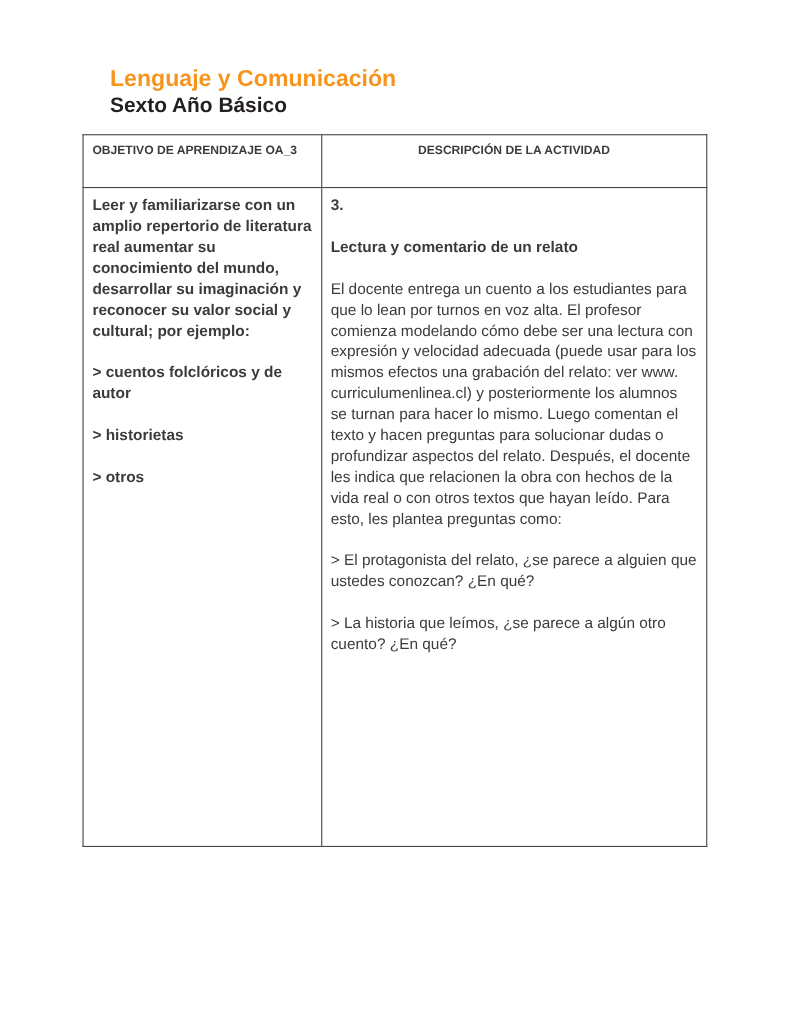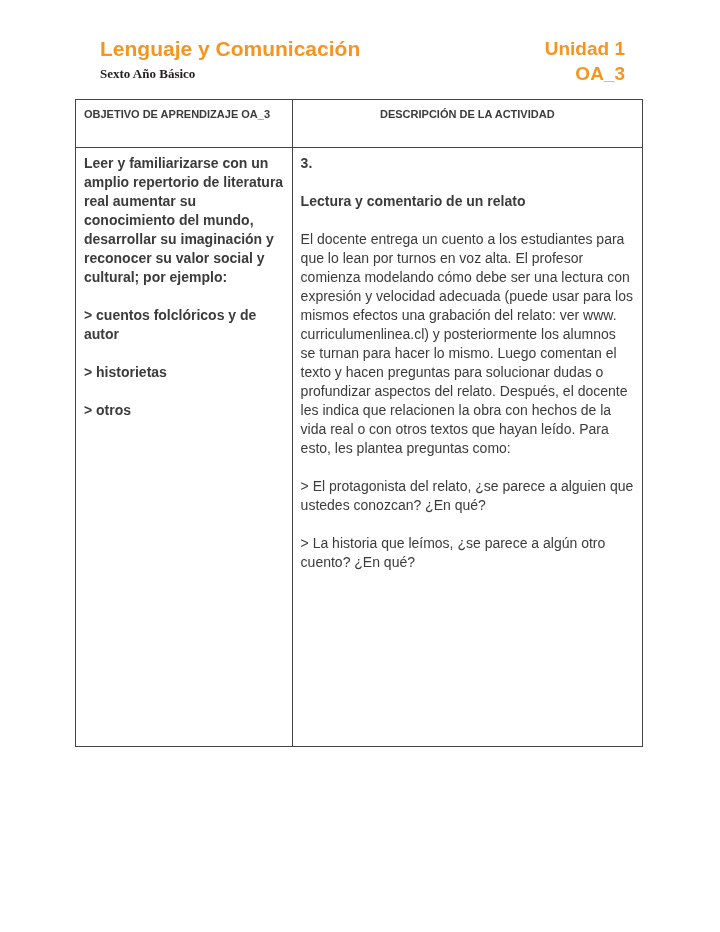--- a/index.html
+++ b/index.html
@@ -19,34 +19,34 @@
     position: relative;
     width: 720px;
     height: 932px;
     background: #ffffff;
     overflow: hidden;
   }
   .header {
     display: flex;
     justify-content: space-between;
     align-items: flex-start;
-    padding: 36px 95px 0 100px;
+    padding: 47px 95px 0 100px;
+    margin-top: 12px;
   }
   .subject {
     font-size: 21px;
     font-weight: bold;
     color: var(--accent-orange, #F7941D);
     line-height: 25px;
   }
   .grade {
-    font-size: 13px;
+    font-size: 19px;
     font-weight: bold;
     color: #231F20;
     line-height: 25px;
-    font-family: Liberation Serif, serif;
   }
   .header-right { text-align: right; }
   .unit, .oa {
     font-size: 19px;
     font-weight: bold;
     color: var(--accent-orange, #F7941D);
     line-height: 25px;
   }
   .doc-title {
     margin-top: 44px;
@@ -93,24 +93,20 @@
 </head>
 <body>
 
 <div class="page">
 
   <div class="header">
     <div class="header-left">
       <div class="subject">Lenguaje y Comunicación</div>
       <div class="grade">Sexto Año Básico</div>
     </div>
-    <div class="header-right">
-      <div class="unit">Unidad 1</div>
-      <div class="oa">OA_3</div>
-    </div>
   </div>
 
 
   <table class="activity-table">
     <thead>
       <tr>
         <th class="col1">OBJETIVO DE APRENDIZAJE OA_3</th>
         <th class="col2">DESCRIPCIÓN DE LA ACTIVIDAD</th>
       </tr>
     </thead>

